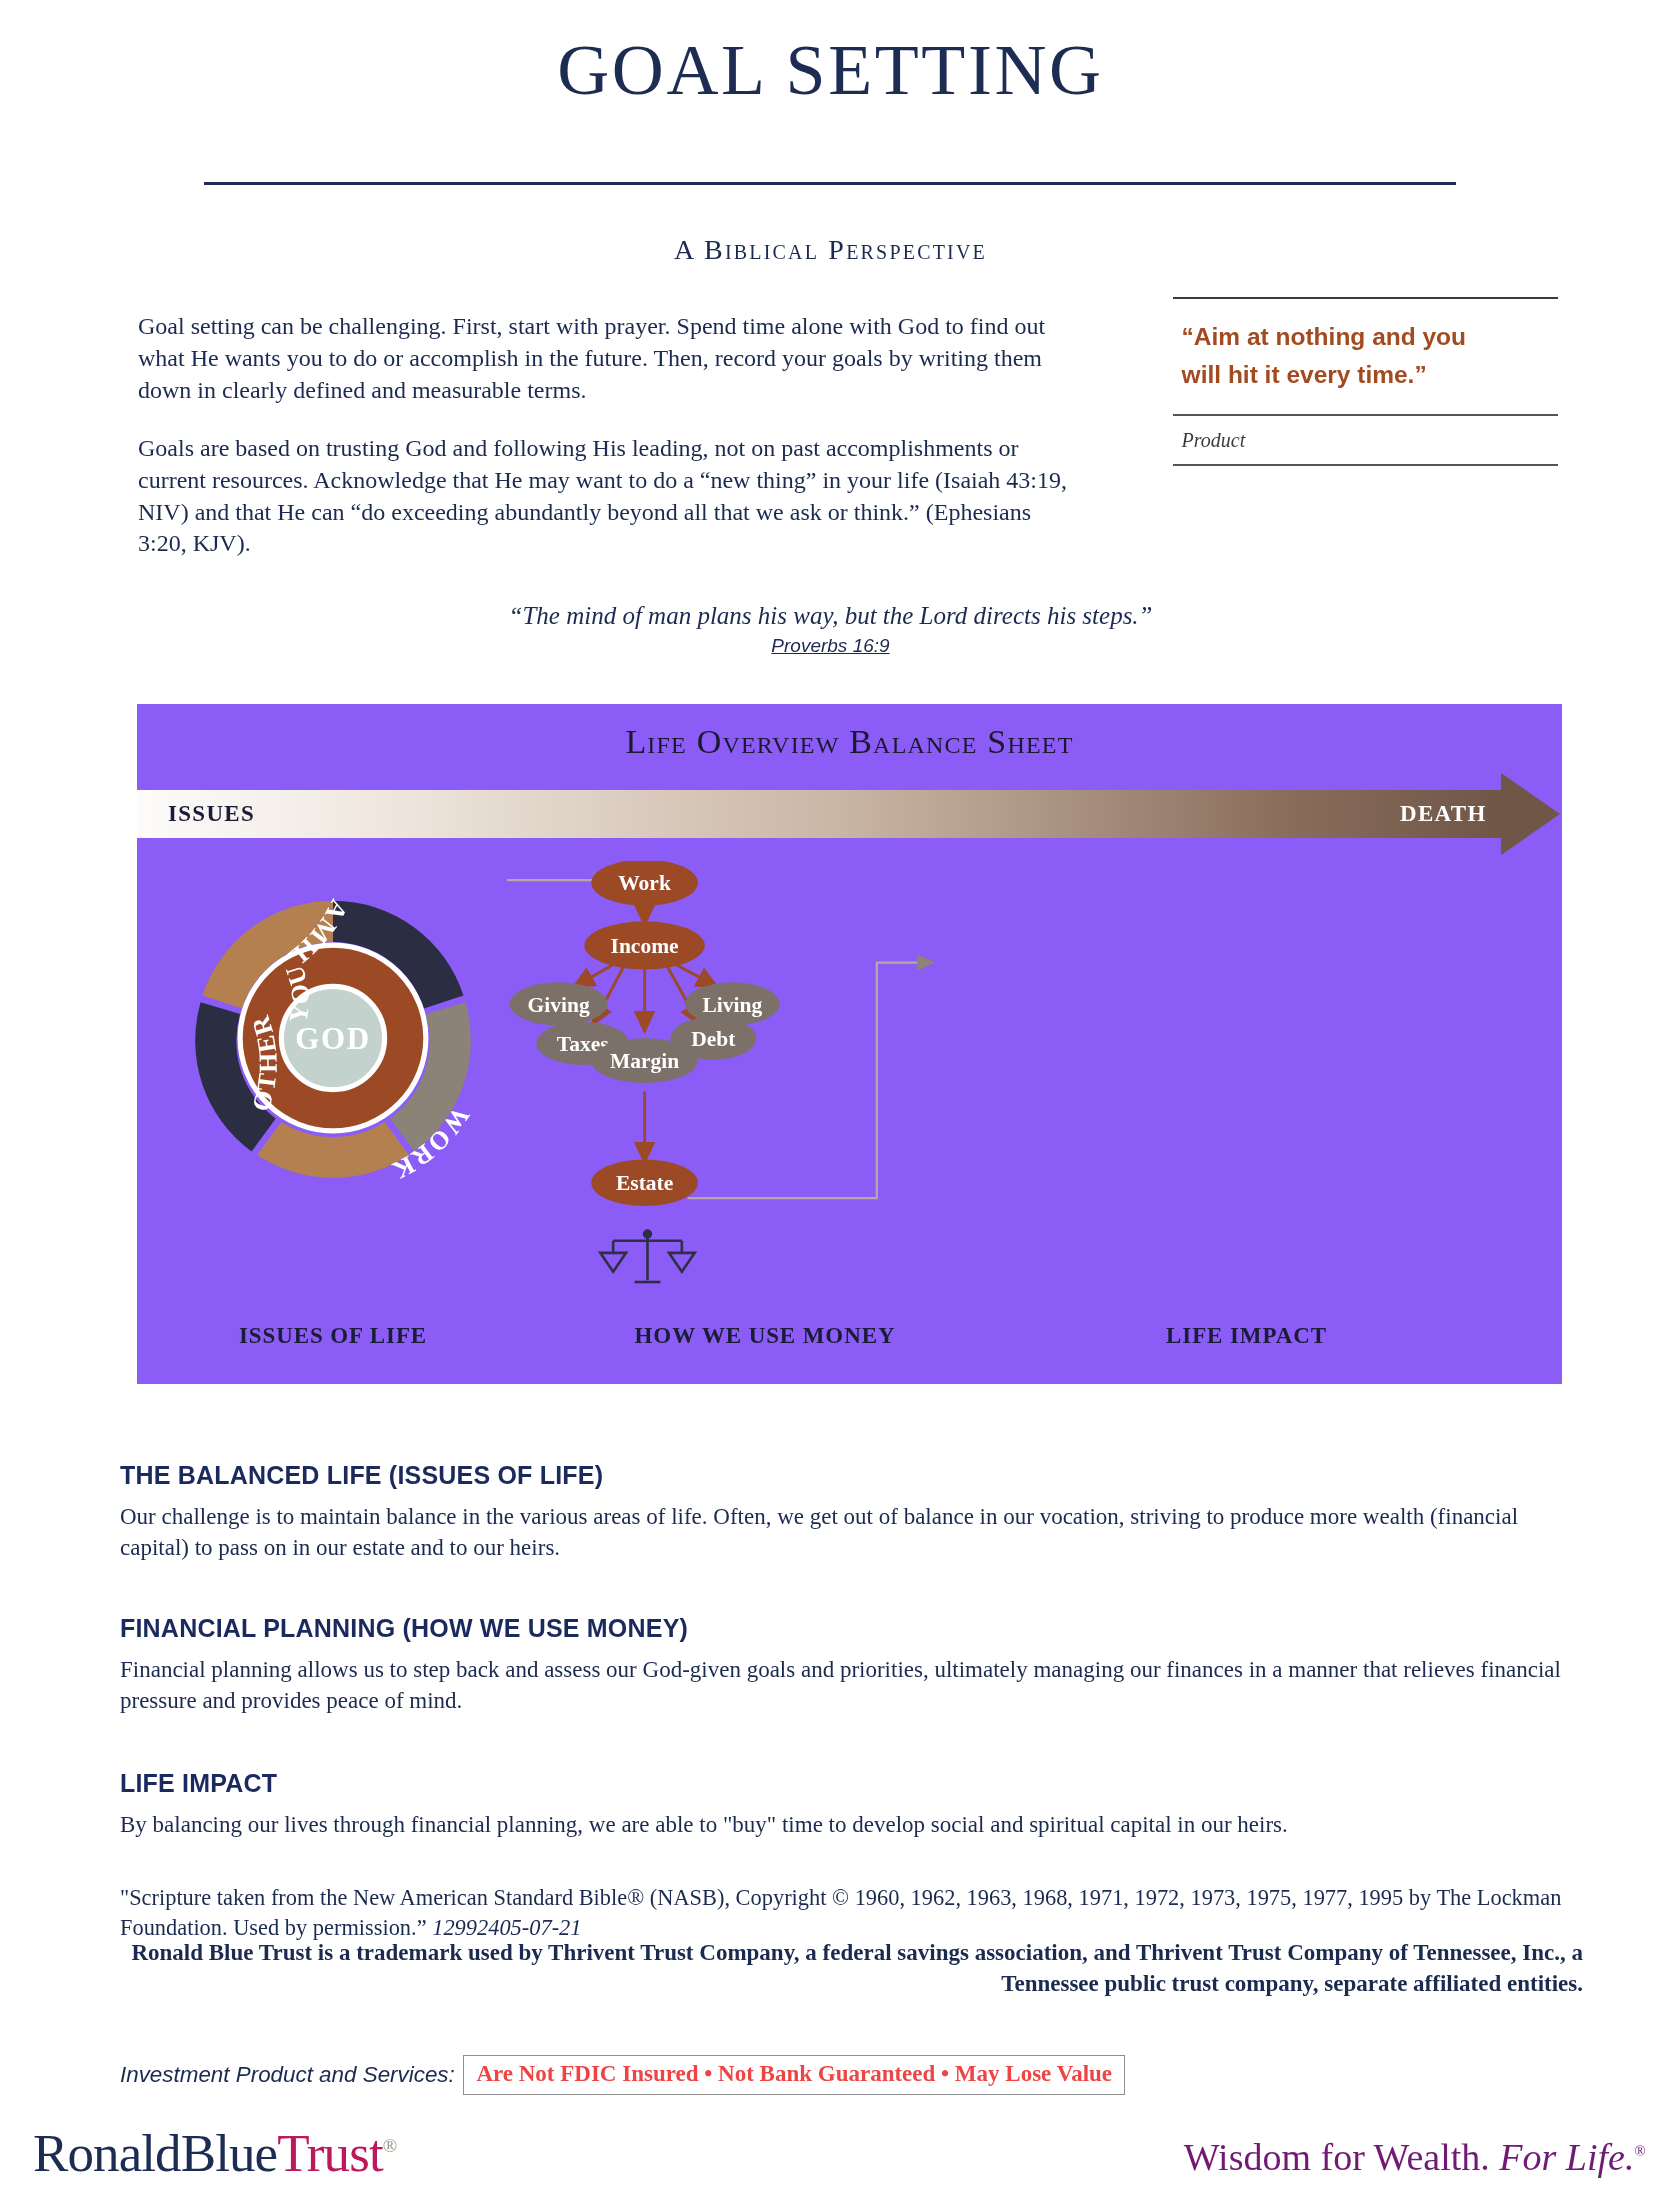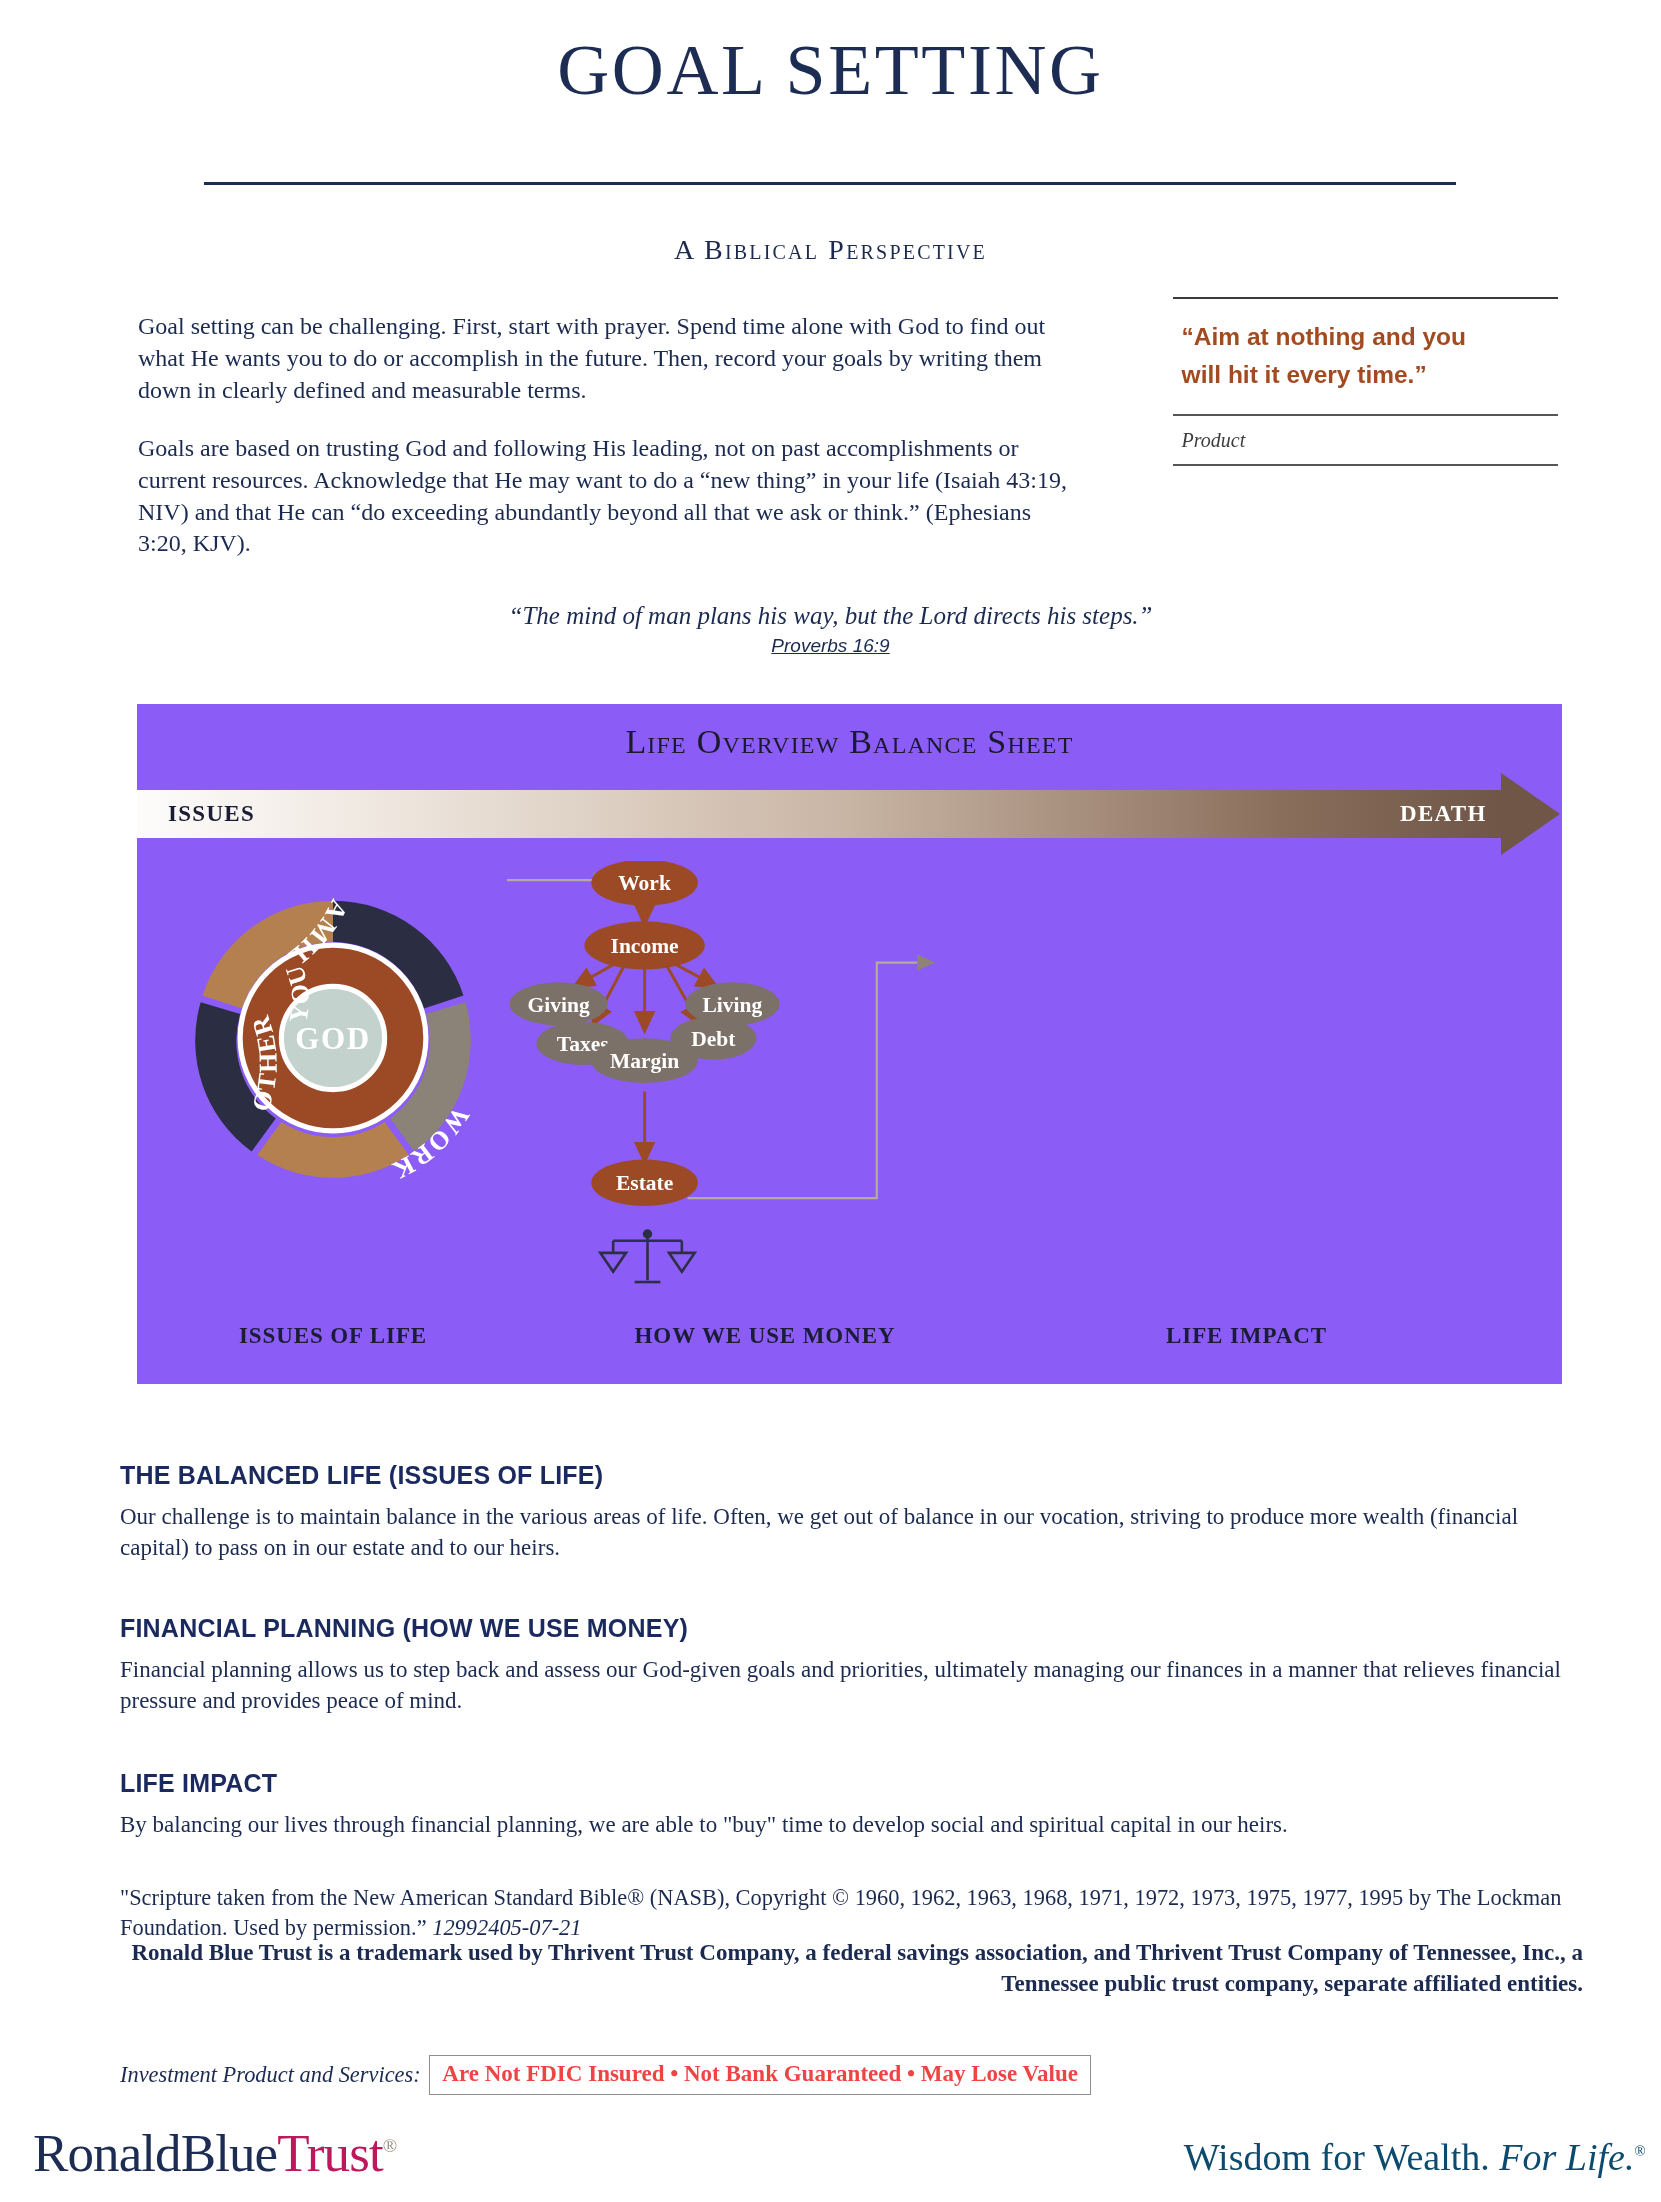--- a/index.html
+++ b/index.html
@@ -71,33 +71,33 @@
     font-size:25px;letter-spacing:0.2px;color:#1b2a5e;}
   .sec p{margin:0;font-family:"Liberation Serif",serif;font-size:23px;
     line-height:1.33;color:#1b2a50;}
 
   .legal{position:absolute;left:120px;width:1454px;font-family:"Liberation Serif",serif;
     font-size:22.4px;line-height:1.33;color:#1b2a50;}
   .legal .code{font-style:italic;}
   .disc{position:absolute;left:120px;width:1463px;font-family:"Liberation Serif",serif;
     font-weight:bold;font-size:23px;line-height:1.36;color:#1b2a50;}
   .fdic-row{position:absolute;left:120px;display:flex;align-items:center;gap:8.6px;}
-  .fdic-lbl{font-family:Liberation Serif, serif;font-style:italic;font-size:22.4px;
+  .fdic-lbl{font-family:Liberation Sans, sans-serif;font-style:italic;font-size:22.4px;
     color:#1b2a50;}
   .fdic-box{border:1.7px solid #8f8f8f;padding:5.2px 12px 6.9px 12px;
     font-family:"Liberation Serif",serif;font-weight:bold;font-size:23px;color:#ef4444;}
 
   
   .logo{position:absolute;left:33px;top:2123px;font-family:"Liberation Serif",serif;
     font-size:53px;letter-spacing:-0.9px;white-space:nowrap;}
   .logo .rb{color:#1d2c52;}
   .logo .tr{color:#be185d;}
   .logo .reg{font-size:19px;vertical-align:super;color:#9a9187;}
   .tagline{position:absolute;right:15.5px;top:2135px;font-family:"Liberation Serif",serif;
-    font-size:38px;color:#0c4a6e;white-space:nowrap;}
+    font-size:38px;color:#701a75;white-space:nowrap;}
   .tagline i{font-style:italic;}
   .tagline .reg{font-size:14.6px;vertical-align:super;}
 </style>
 </head>
 <body>
 
 <div class="page">
 
   <div class="doc-title">GOAL SETTING</div>
   <div class="title-rule"></div>

